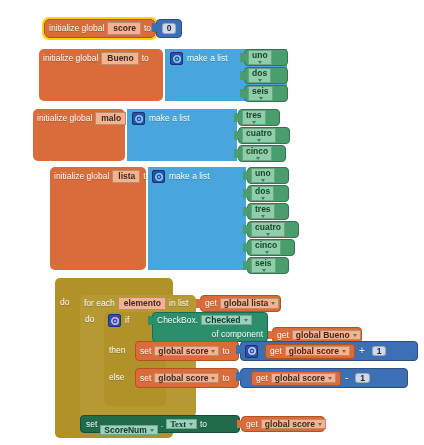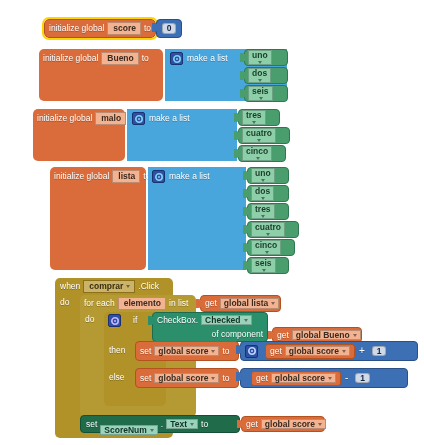--- a/index.html
+++ b/index.html
@@ -247,30 +247,20 @@
     <div class="row" style="padding:0 3px;">
         <span class="field f-txt" style="padding:0 3px;">
           <span class="cap">seis</span>
           <span class="arrow"></span>
         </span>
       </div>
   </div>
   <div class="blk" style="left:243px;top:261px;width:6px;height:9px;background:#4a9e6e;border-radius:0 4px 4px 0;"></div>
 
   <div class="blk" style="left:55px;top:278px;width:118px;height:160px;background:#b09229;border-radius:5px;"></div>
-  <div class="blk" style="left:55px;top:278px;width:118px;height:17px;">
-    <div class="row" style="gap:3px;padding-left:5px;">
-      <span class="lbl">when</span>
-      <span class="field" style="background:#cbb46a;color:#3a2f10;border:1px solid #8a7018;">
-        <span class="cap">comprar</span>
-        <span class="arrow"></span>
-      </span>
-      <span class="lbl">.Click</span>
-    </div>
-  </div>
   <div class="blk" style="left:60px;top:297px;width:20px;height:12px;">
     <span class="lbl">do</span>
   </div>
 
   <div class="blk" style="left:80px;top:295px;width:116px;height:122px;background:#b59a33;border-radius:5px;"></div>
   <div class="blk" style="left:80px;top:295px;width:116px;height:17px;">
     <div class="row" style="gap:3px;padding-left:4px;">
       <span class="lbl">for each</span>
       <span class="field f-var">
         <span class="cap">elemento</span>
@@ -289,21 +279,21 @@
     </div>
   </div>
   <div class="blk" style="left:196px;top:299px;width:6px;height:9px;background:#d96c3a;border-radius:0 4px 4px 0;"></div>
 
   <div class="blk" style="left:85px;top:314px;width:20px;height:12px;">
     <span class="lbl">do</span>
   </div>
 
   <div class="blk" style="left:104px;top:312px;width:62px;height:94px;background:#b09229;border-radius:5px;"></div>
   <div class="blk" style="left:104px;top:312px;width:62px;height:17px;">
-    <div class="row" style="gap:12px;padding-left:4px;">
+    <div class="row" style="gap:4px;padding-left:4px;">
       <span class="gear">
         <svg width="8" height="8" viewBox="0 0 8 8">
             <circle cx="4" cy="4" r="3.2" fill="none" stroke="#c6b6ff" stroke-width="1.6"></circle>
             <circle cx="4" cy="4" r="1" fill="#c6b6ff"></circle>
           </svg>
       </span>
       <span class="lbl">if</span>
     </div>
   </div>
 
@@ -406,21 +396,21 @@
   <div class="blk" style="left:236px;top:372px;width:6px;height:9px;background:#3d6fb5;border-radius:0 4px 4px 0;"></div>
 
   <div class="blk" style="left:80px;top:415px;width:160px;height:18px;background:#1f6b4a;border:1px solid #145036;border-radius:4px;">
     <div class="row" style="gap:3px;padding:0 5px;">
       <span class="lbl">set</span>
       <span class="field f-comp" style="padding:0 3px;margin-top:12px;">
         <span class="cap">ScoreNum</span>
         <span class="arrow"></span>
       </span>
       <span class="lbl">.</span>
-      <span class="field f-comp" style="padding:0 3px;">
+      <span class="field f-comp" style="padding:0 3px;font-family:Liberation Serif, serif;">
         <span class="cap">Text</span>
         <span class="arrow"></span>
       </span>
       <span class="lbl">to</span>
     </div>
   </div>
 
   <div class="blk" style="left:241px;top:416px;width:84px;height:16px;background:#d96c3a;border:1px solid #b4521f;border-radius:4px;">
     <div class="row" style="gap:3px;padding:0 4px;">
       <span class="lbl">get</span>

